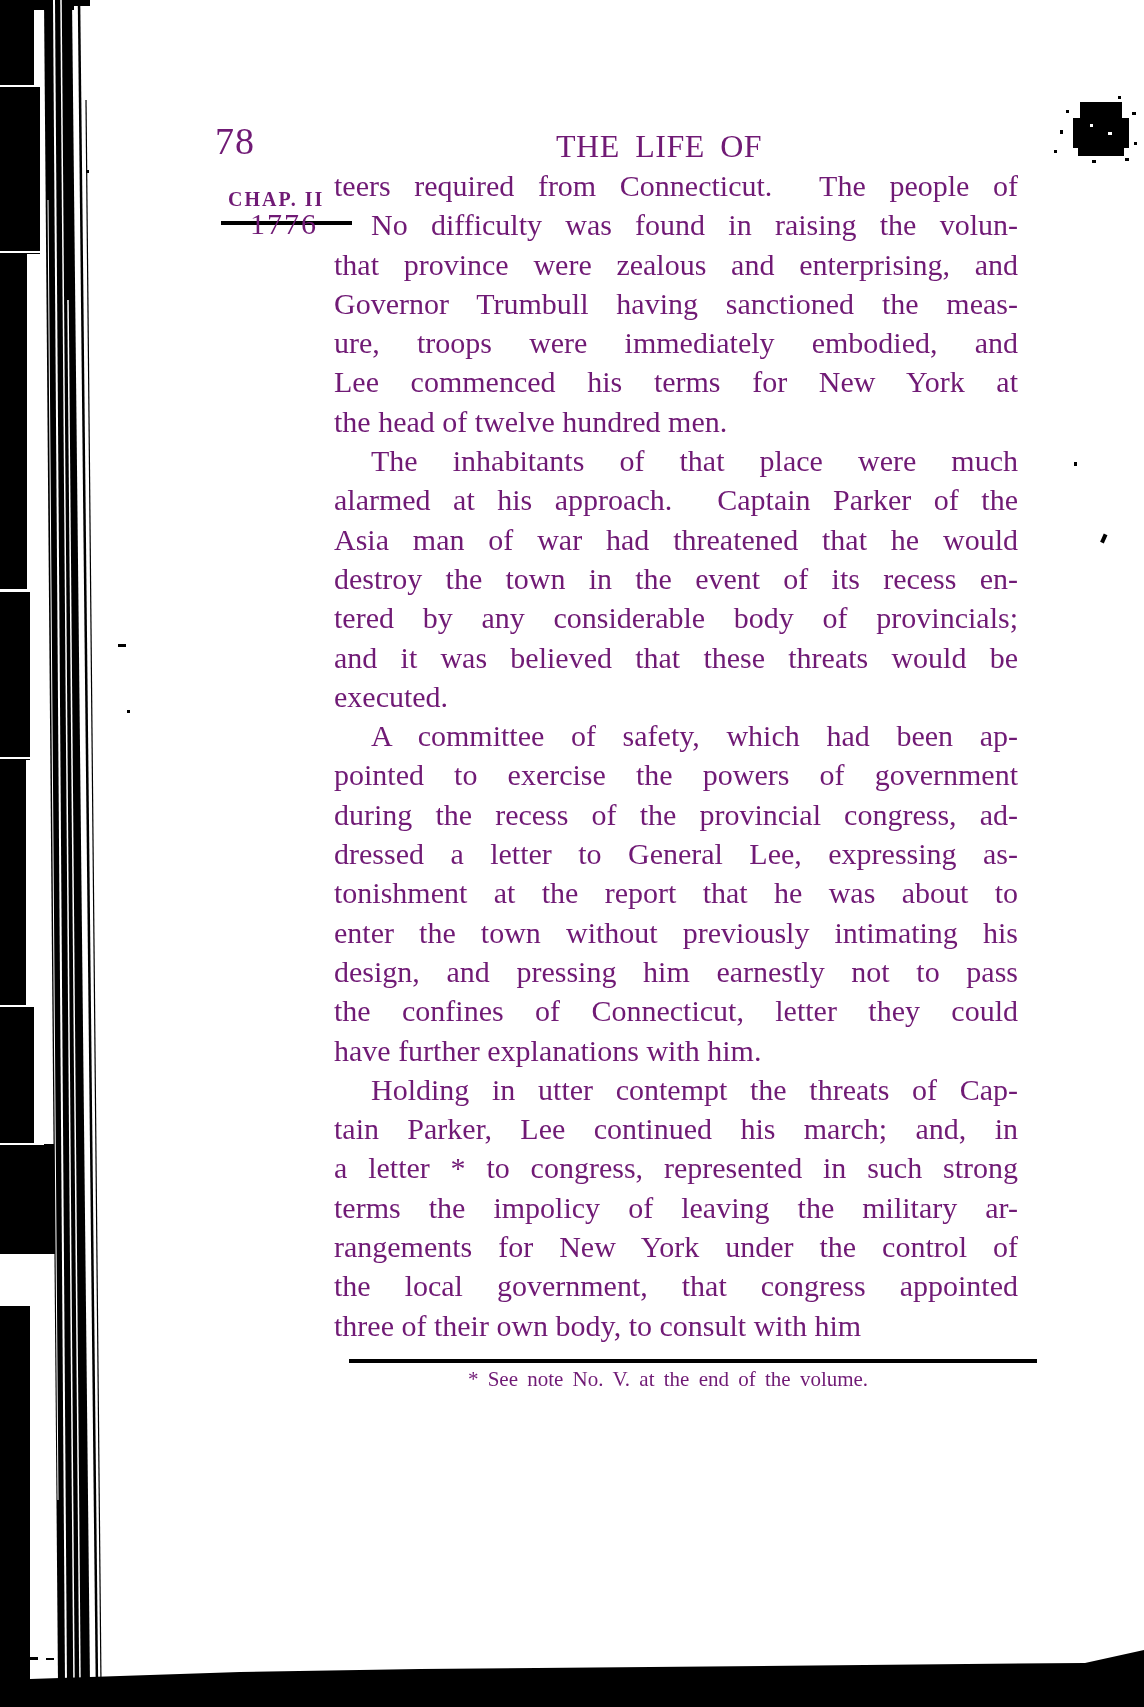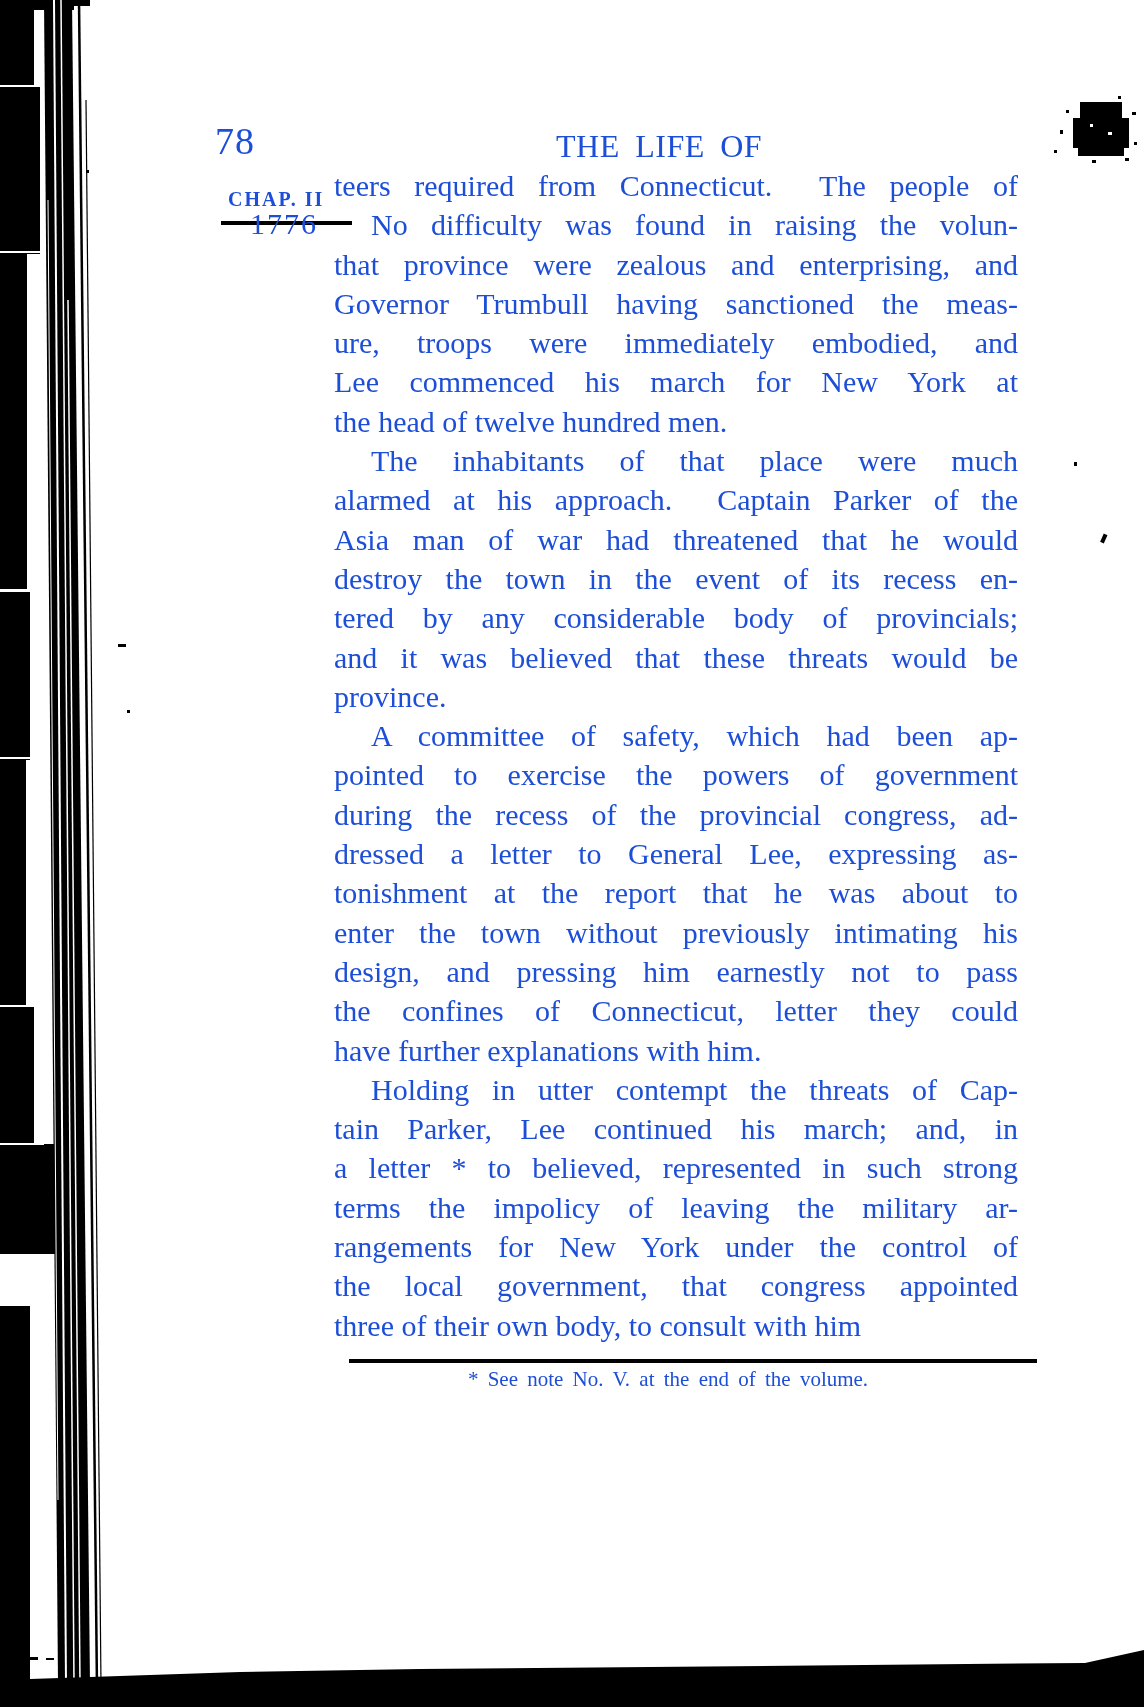--- a/index.html
+++ b/index.html
@@ -1,19 +1,19 @@
 <!DOCTYPE html>
 <html><head>
 <meta charset="utf-8">
 <style>
   html,body { margin:0; padding:0; background:#888; }
   .page {
     position:relative; width:1144px; height:1707px;
     background:#ffffff; overflow:hidden;
-    font-family:"Liberation Serif", serif; color:#1d4ed8;
+    font-family:"Liberation Serif", serif; color:#701a75;
   }
   .artifacts { position:absolute; left:0; top:0; width:1144px; height:1707px; pointer-events:none; }
   .pageno   { position:absolute; left:215px; top:122px; font-size:38px; line-height:1; letter-spacing:1px; }
   .runhead  { position:absolute; left:556px; top:130px; font-size:32px; line-height:1; letter-spacing:0.5px; word-spacing:7px; }
   .chap     { position:absolute; left:228px; top:189px; font-size:20px; line-height:1; letter-spacing:2px; font-weight:bold; }
   .chaprule { position:absolute; left:221px; top:221px; width:131px; height:4px; background:#000; }
   .year     { position:absolute; left:250px; top:209px; font-size:30px; line-height:1; letter-spacing:2px; }
   .bodycol  { position:absolute; left:334px; top:166px; width:684px; font-size:30px; }
   .line {
     height:39.3px; line-height:39.3px; overflow:hidden;
@@ -100,41 +100,41 @@
   <div class="chap">CHAP. II</div>
   <div class="chaprule"></div>
   <div class="year">1776</div>
 
   <div class="bodycol">
       <div class="line">teers required from Connecticut.&nbsp; The people of</div>
       <div class="line indent">No difficulty was found in raising the volun-</div>
       <div class="line">that province were zealous and enterprising, and</div>
       <div class="line">Governor Trumbull having sanctioned the meas-</div>
       <div class="line">ure, troops were immediately embodied, and</div>
-      <div class="line">Lee commenced his march for New York at</div>
+      <div class="line">Lee commenced his terms for New York at</div>
       <div class="line endp">the head of twelve hundred men.</div>
       <div class="line indent">The inhabitants of that place were much</div>
       <div class="line">alarmed at his approach.&nbsp; Captain Parker of the</div>
       <div class="line">Asia man of war had threatened that he would</div>
       <div class="line">destroy the town in the event of its recess en-</div>
       <div class="line">tered by any considerable body of provincials;</div>
       <div class="line">and it was believed that these threats would be</div>
-      <div class="line endp">province.</div>
+      <div class="line endp">executed.</div>
       <div class="line indent">A committee of safety, which had been ap-</div>
       <div class="line">pointed to exercise the powers of government</div>
       <div class="line">during the recess of the provincial congress, ad-</div>
       <div class="line">dressed a letter to General Lee, expressing as-</div>
       <div class="line">tonishment at the report that he was about to</div>
       <div class="line">enter the town without previously intimating his</div>
       <div class="line">design, and pressing him earnestly not to pass</div>
       <div class="line">the confines of Connecticut, letter they could</div>
       <div class="line endp">have further explanations with him.</div>
       <div class="line indent">Holding in utter contempt the threats of Cap-</div>
       <div class="line">tain Parker, Lee continued his march; and, in</div>
-      <div class="line">a letter * to believed, represented in such strong</div>
+      <div class="line">a letter * to congress, represented in such strong</div>
       <div class="line">terms the impolicy of leaving the military ar-</div>
       <div class="line">rangements for New York under the control of</div>
       <div class="line">the local government, that congress appointed</div>
       <div class="line endp">three of their own body, to consult with him</div>
     </div>
 
   <div class="footrule"></div>
   <div class="footnote">* See note No. V. at the end of the volume.</div>
 </div>
 

